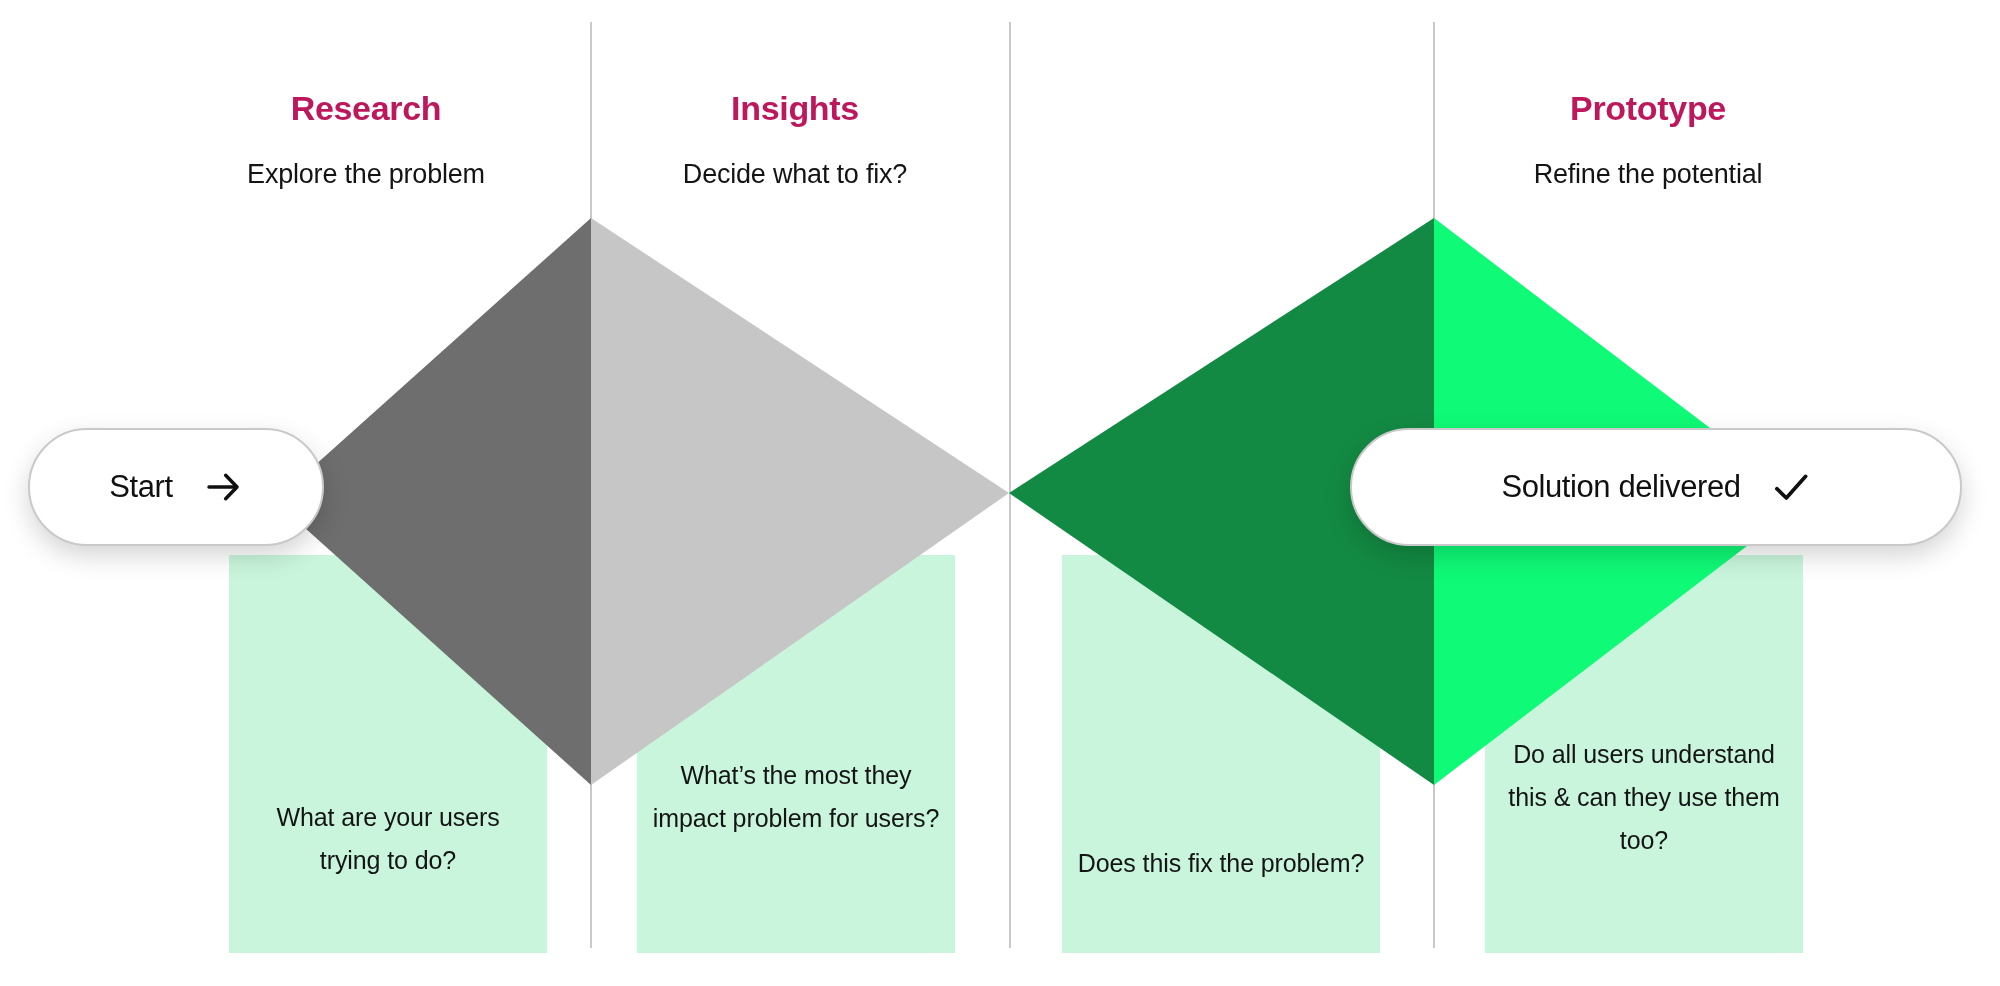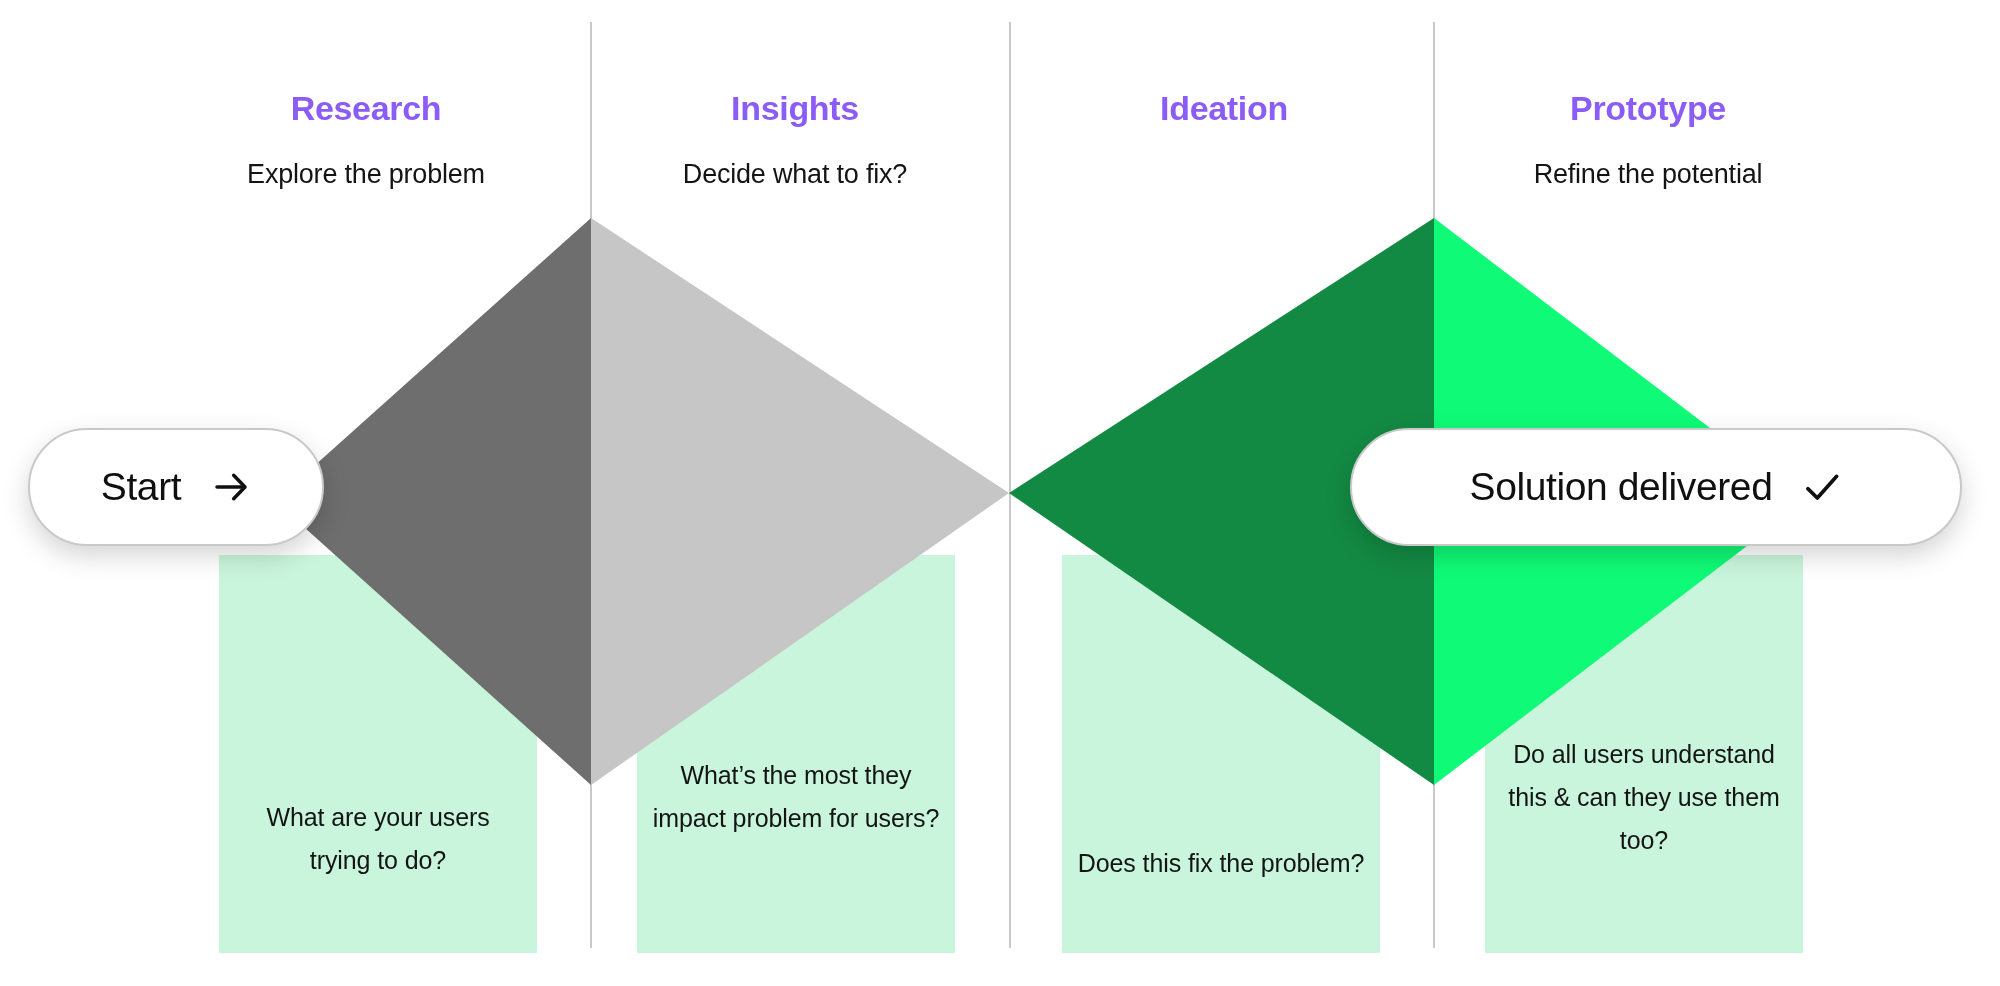--- a/index.html
+++ b/index.html
@@ -46,21 +46,21 @@
     position: relative;
     width: 100%;
     text-align: center;
     font-size: 25px;
     line-height: 43px;
     color: #141414;
     letter-spacing: -0.1px;
     padding: 0 14px;
     box-sizing: border-box;
   }
-  #panel-0 { left: 219px;  width: 318px; }
+  #panel-0 { left: 229px;  width: 318px; }
   #panel-1 { left: 637px;  width: 318px; }
   #panel-2 { left: 1062px; width: 318px; }
   #panel-3 { left: 1485px; width: 318px; }
 
   #panel-0 .answer-text { transform: translateY(85px); }
   #panel-1 .answer-text { transform: translateY(43px); }
   #panel-2 .answer-text { transform: translateY(85px); margin-top: 48px; }
   #panel-3 .answer-text { transform: translateY(43px); }
 
   
@@ -75,21 +75,21 @@
 
   
   .col-head {
     position: absolute;
     text-align: center;
     width: 420px;
   }
   .col-title {
     font-size: 34px;
     font-weight: 700;
-    color: #8b5cf6;
+    color: #be185d;
     letter-spacing: -0.3px;
     line-height: 40px;
     margin: 0;
   }
   .col-sub {
     font-size: 27px;
     font-weight: 400;
     color: #141414;
     letter-spacing: -0.2px;
     line-height: 36px;
@@ -110,21 +110,21 @@
     gap: 30px;
     background: #ffffff;
     border: 2px solid #c9c9c9;
     border-radius: 999px;
     box-shadow: 0 10px 26px rgba(0,0,0,0.17);
     box-sizing: border-box;
     cursor: pointer;
     user-select: none;
   }
   .pill-label {
-    font-size: 39px;
+    font-size: 31px;
     font-weight: 400;
     color: #101010;
     letter-spacing: -0.4px;
     white-space: nowrap;
   }
   .pill-icon {
     display: flex;
     align-items: center;
     justify-content: center;
     width: 40px;
@@ -179,21 +179,20 @@
 
   <div class="col-head" id="head-0">
     <p class="col-title">Research</p>
     <p class="col-sub">Explore the problem</p>
   </div>
   <div class="col-head" id="head-1">
     <p class="col-title">Insights</p>
     <p class="col-sub">Decide what to fix?</p>
   </div>
   <div class="col-head" id="head-2">
-    <p class="col-title">Ideation</p>
   </div>
   <div class="col-head" id="head-3">
     <p class="col-title">Prototype</p>
     <p class="col-sub">Refine the potential</p>
   </div>
 
   <div class="pill" id="pill-start">
     <span class="pill-label">Start</span>
     <span class="pill-icon">
       <svg width="40" height="40" viewBox="0 0 24 24" fill="none" stroke="#101010" stroke-width="2.1" stroke-linecap="round" stroke-linejoin="round">

